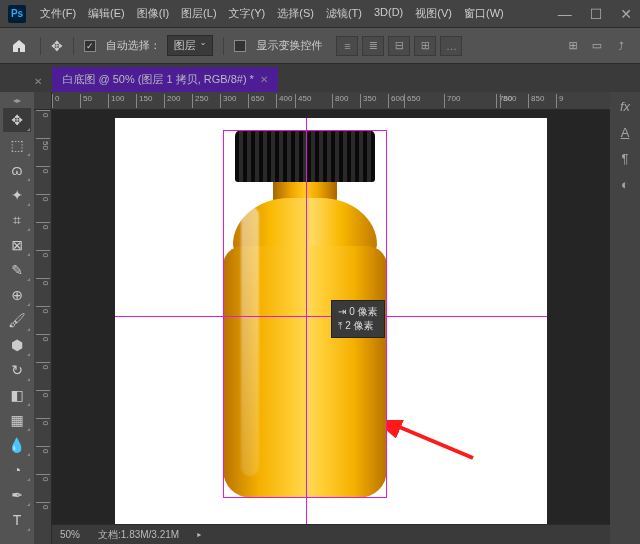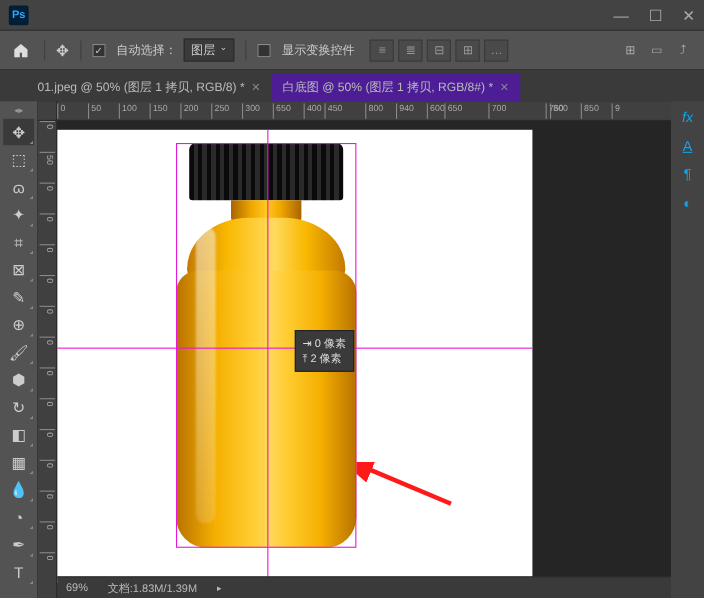--- a/index.html
+++ b/index.html
@@ -28,46 +28,58 @@
 .toolbox .collapse{font-size:8px;color:#999;padding:2px}
 .tool{width:28px;height:24px;display:flex;align-items:center;justify-content:center;color:#ccc;position:relative;font-size:14px}
 .tool.active{background:#3a3a3a}
 .tool .tri{position:absolute;bottom:1px;right:1px;width:0;height:0;border-left:3px solid transparent;border-bottom:3px solid #888}
 .workspace{flex:1;background:#252525;display:flex;flex-direction:column;position:relative}
 .ruler-h{height:18px;background:#404040;display:flex;font-size:8px;color:#aaa;position:relative;border-bottom:1px solid #2a2a2a;margin-left:18px}
 .ruler-h div{position:absolute;top:2px;border-left:1px solid #888;height:14px;padding-left:2px}
 .midrow{flex:1;display:flex}
 .ruler-v{width:18px;background:#404040;font-size:8px;color:#aaa;position:relative;border-right:1px solid #2a2a2a}
 .ruler-v div{position:absolute;left:2px;border-top:1px solid #888;width:14px;writing-mode:vertical-rl;padding-top:2px}
-.canvas-wrap{flex:1;position:relative;overflow:hidden;display:flex;align-items:flex-start;padding-top:8px}
+.canvas-wrap{flex:1;position:relative;overflow:hidden;display:flex;align-items:flex-start;justify-content:center;padding-top:8px}
 .canvas{width:432px;height:412px;background:#fff;position:relative}
 .bottle{position:absolute;left:108px;top:12px;width:164px;height:368px}
 .cap{position:absolute;left:12px;top:0;width:140px;height:52px;background:repeating-linear-gradient(90deg,#0a0a0a 0 4px,#2a2a2a 4px 8px);border-radius:6px 6px 3px 3px}
 .neck{position:absolute;left:50px;top:52px;width:64px;height:20px;background:linear-gradient(90deg,#a86500,#f2a800 30%,#ffc820 50%,#f2a800 70%,#a86500);border-radius:0 0 4px 4px}
 .shoulder{position:absolute;left:10px;top:68px;width:144px;height:56px;background:linear-gradient(90deg,#c47a00,#f9b800 25%,#ffd040 45%,#ffda60 55%,#f9b800 75%,#c47a00);border-radius:60px 60px 10px 10px/50px 50px 10px 10px}
 .body{position:absolute;left:0;top:116px;width:164px;height:252px;background:linear-gradient(90deg,#b87200,#f5b000 22%,#ffcc30 42%,#ffd858 52%,#ffcc30 62%,#f5b000 80%,#b87200);border-radius:20px 20px 28px 28px}
 .hl{position:absolute;left:18px;top:76px;width:18px;height:270px;background:linear-gradient(180deg,rgba(255,255,255,0.5),rgba(255,255,255,0.15));border-radius:10px;filter:blur(1px)}
 .sel-box{position:absolute;left:108px;top:12px;width:164px;height:368px;border:1px solid #e518d8;pointer-events:none}
 .guide-h{position:absolute;left:0;right:0;top:198px;height:1px;background:#e518d8}
 .guide-v{position:absolute;top:0;bottom:0;left:191px;width:1px;background:#e518d8}
 .measure{position:absolute;left:216px;top:182px;background:#3a3a3a;color:#ddd;padding:4px 6px;font-size:10px;border:1px solid #222}
 .measure div{display:flex;align-items:center;gap:3px}
 .arrow{position:absolute;left:272px;top:302px;width:90px;height:42px}
 .arrow svg{width:100%;height:100%}
 .rightbar{width:30px;background:#434343;display:flex;flex-direction:column;align-items:center;padding-top:4px;gap:6px}
-.rightbar div{width:20px;height:20px;display:flex;align-items:center;justify-content:center;color:#0ea5e9;font-size:13px}
+.rightbar div{width:20px;height:20px;display:flex;align-items:center;justify-content:center;color:#a3a3a3;font-size:13px}
 .statusbar{position:absolute;bottom:0;left:18px;right:0;height:20px;background:#3a3a3a;display:flex;align-items:center;font-size:10px;color:#bbb;gap:18px;padding-left:8px;border-top:1px solid #2a2a2a}
 .statusbar .chev{font-size:8px}
 .ruler-corner{position:absolute;left:0;top:0;width:18px;height:18px;background:#404040;border-right:1px solid #2a2a2a;border-bottom:1px solid #2a2a2a}
 </style>
 </head>
 <body>
 
 <div class="titlebar">
   <div class="ps-logo">Ps</div>
+  <div class="menu">
+    <span>文件(F)</span>
+    <span>编辑(E)</span>
+    <span>图像(I)</span>
+    <span>图层(L)</span>
+    <span>文字(Y)</span>
+    <span>选择(S)</span>
+    <span>滤镜(T)</span>
+    <span>3D(D)</span>
+    <span>视图(V)</span>
+    <span>窗口(W)</span>
+  </div>
   <div class="win-controls">
     <span>—</span>
     <span>☐</span>
     <span>✕</span>
   </div>
 </div>
 
 <div class="optbar">
   <div class="home-icon">
     <svg width="16" height="16" viewBox="0 0 16 16">
@@ -95,21 +107,20 @@
   </div>
   <div class="right-icons">
     <div>⊞</div>
     <div>▭</div>
     <div>⤴</div>
   </div>
 </div>
 
 <div class="tabbar">
   <div class="tab">
-    <span>01.jpeg @ 50% (图层 1 拷贝, RGB/8) *</span>
     <span class="x">✕</span>
   </div>
   <div class="tab active">
     <span>白底图 @ 50% (图层 1 拷贝, RGB/8#) *</span>
     <span class="x">✕</span>
   </div>
 </div>
 
 <div class="main">
   <div class="toolbox">
@@ -140,21 +151,21 @@
       <div style="left:28px">50</div>
       <div style="left:56px">100</div>
       <div style="left:84px">150</div>
       <div style="left:112px">200</div>
       <div style="left:140px">250</div>
       <div style="left:168px">300</div>
       <div style="left:196px">650</div>
       <div style="left:224px">400</div>
       <div style="left:243px">450</div>
       <div style="left:280px">800</div>
-      <div style="left:308px">940</div>
+      <div style="left:308px">350</div>
       <div style="left:336px">600</div>
       <div style="left:352px">650</div>
       <div style="left:392px">700</div>
       <div style="left:444px">750</div>
       <div style="left:448px">800</div>
       <div style="left:476px">850</div>
       <div style="left:504px">9</div>
     </div>
     <div class="midrow">
       <div class="ruler-v">
@@ -197,22 +208,22 @@
                     <path d="M0,0 L0,6 L9,3 z" fill="#ff1a1a"></path>
                   </marker>
                 </defs>
                 <line x1="86" y1="38" x2="10" y2="6" stroke="#ff1a1a" stroke-width="4" marker-end="url(#ah)"></line>
               </svg>
           </div>
         </div>
       </div>
     </div>
     <div class="statusbar">
-      <span>69%</span>
-      <span>文档:1.83M/1.39M</span>
+      <span>50%</span>
+      <span>文档:1.83M/3.21M</span>
       <span class="chev">▸</span>
     </div>
   </div>
 
   <div class="rightbar">
     <div style="font-style:italic">fx</div>
     <div style="text-decoration:underline">A</div>
     <div>¶</div>
     <div>◐</div>
   </div>

